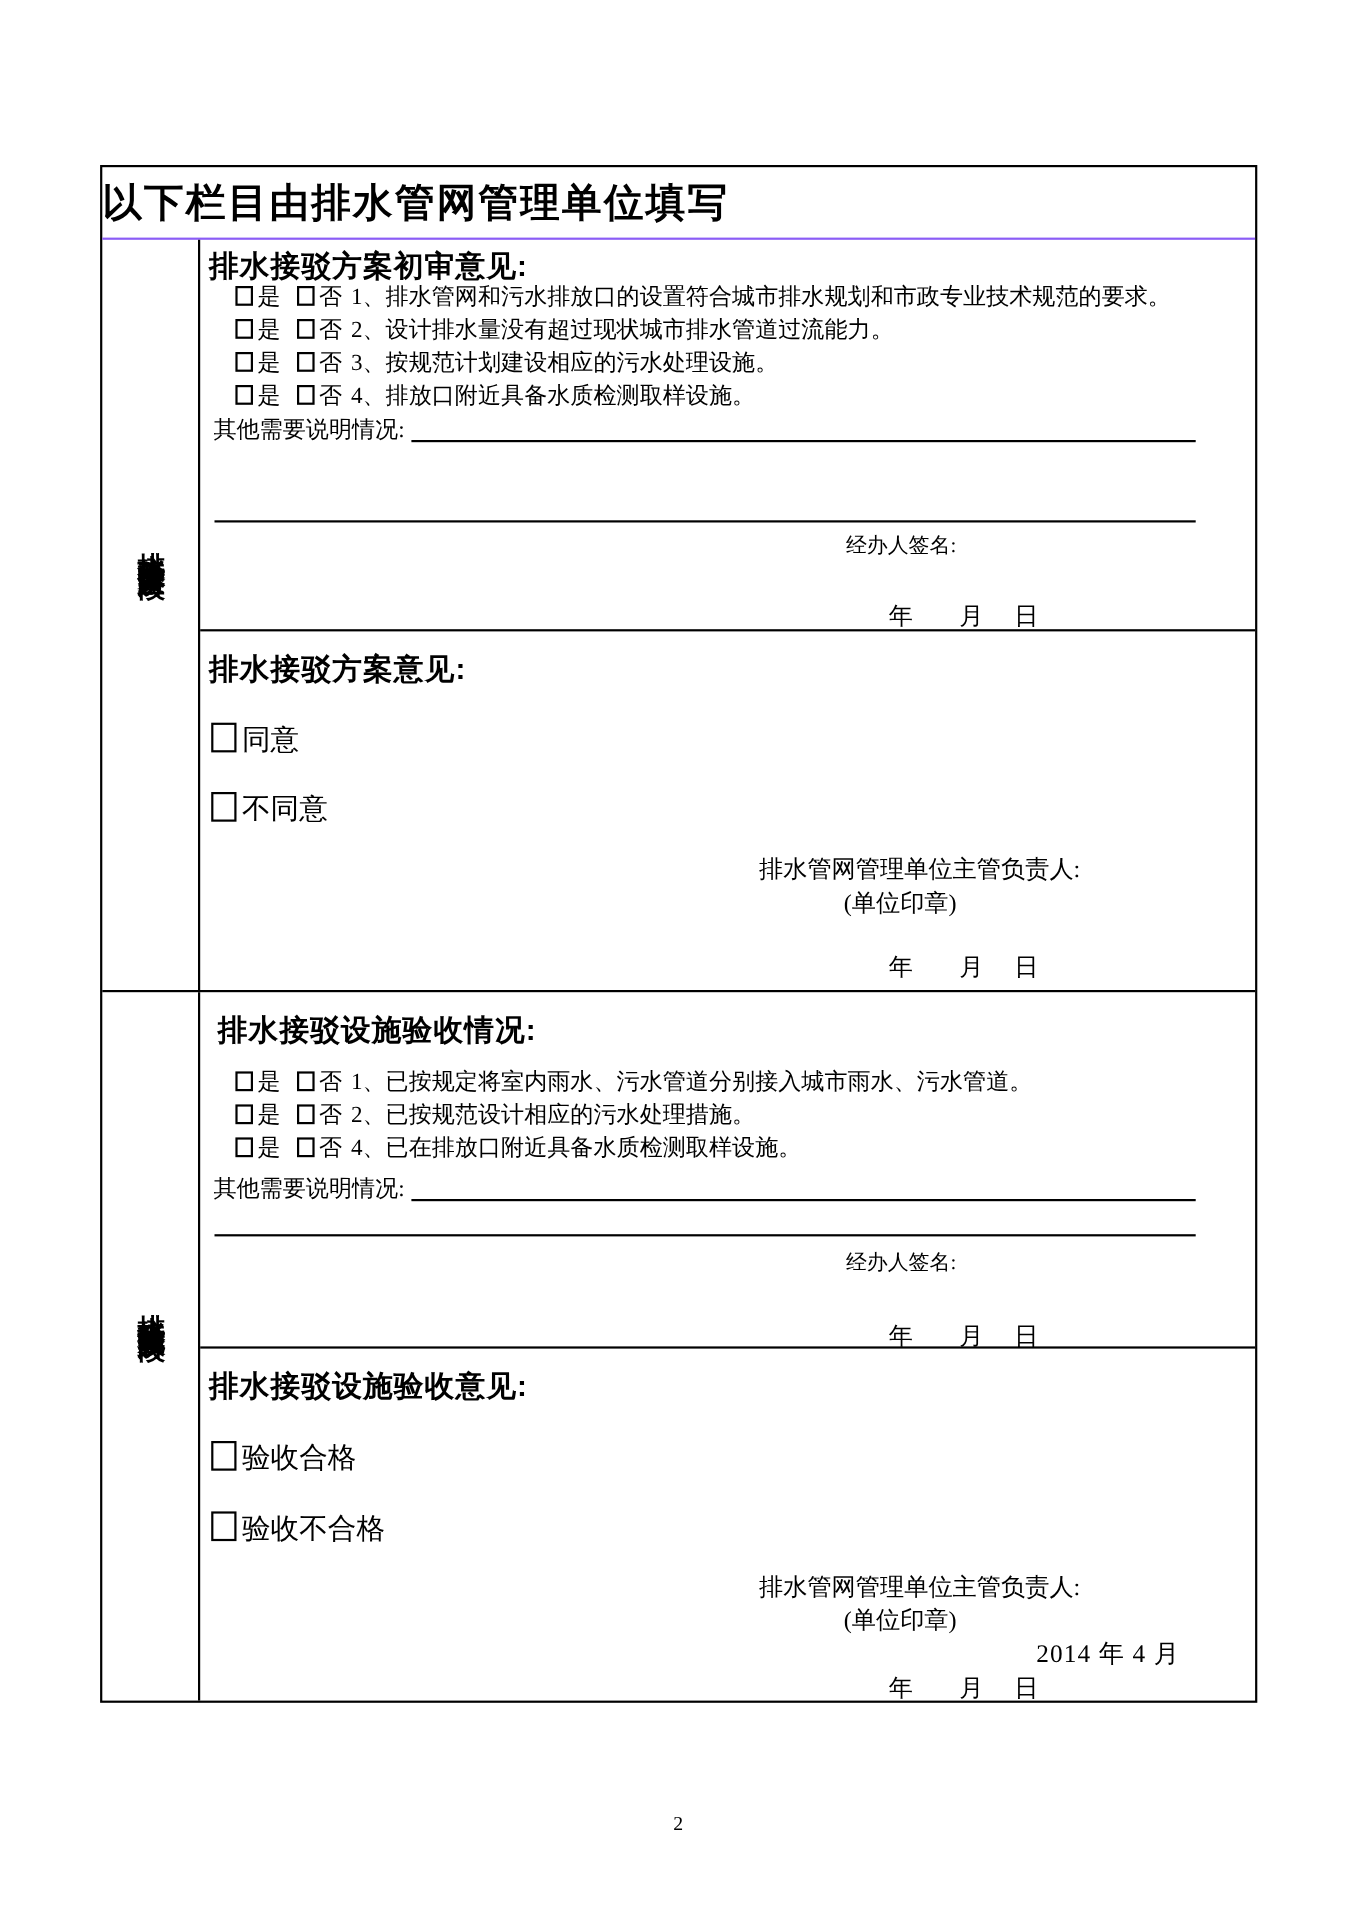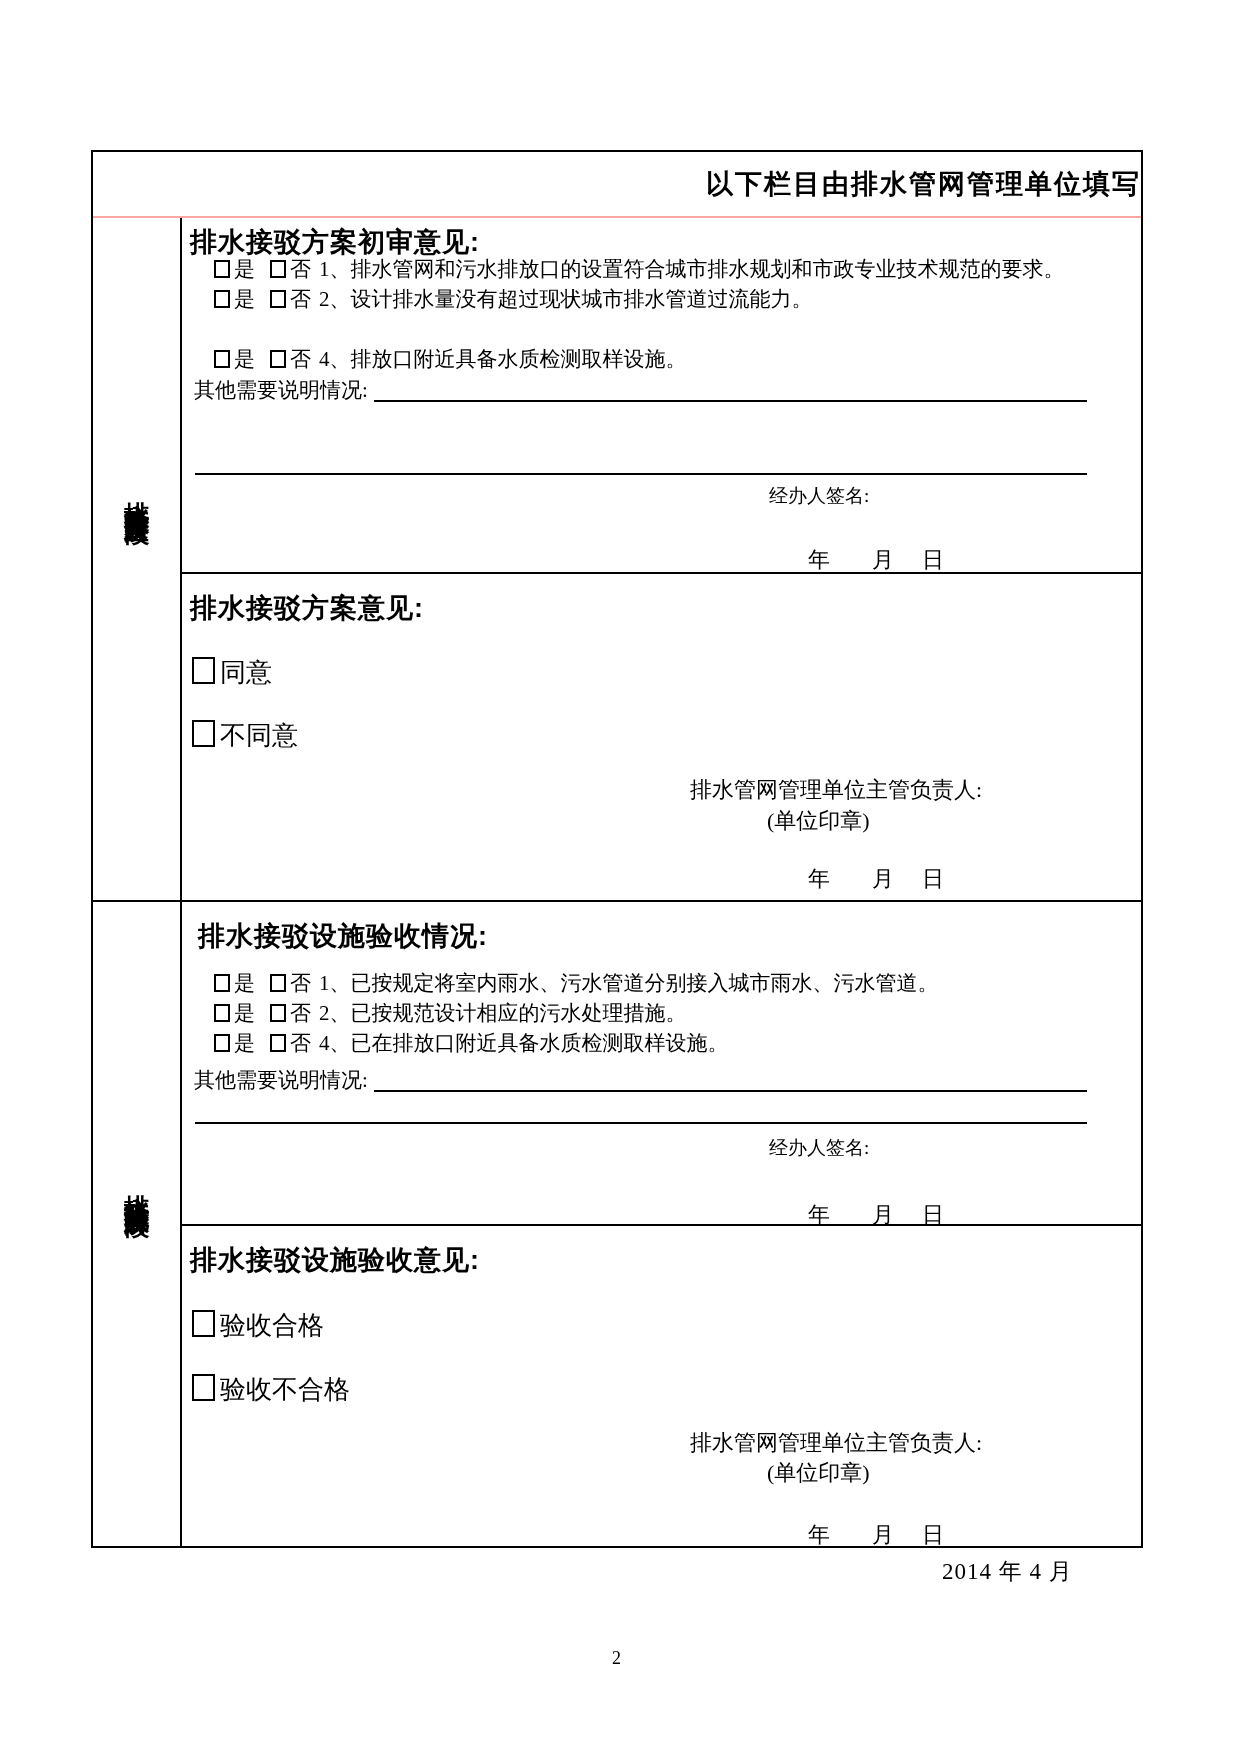--- a/index.html
+++ b/index.html
@@ -7,24 +7,24 @@
     width:1241px; height:1754px; background:#ffffff; position:relative;
     font-family:"Liberation Serif","DejaVu Serif",serif; color:#000;
     overflow:hidden;
   }
   .form-table {
     position:absolute; left:91px; top:150px; width:1052px; height:1398px;
     border:2px solid #000; box-sizing:border-box;
   }
   .header-row {
     position:absolute; left:0; right:0; top:0; height:64px;
-    border-bottom:2px solid #fca5a5;
-    display:flex; align-items:center; justify-content:flex-end;
+    border-bottom:2px solid #8b5cf6;
+    display:flex; align-items:center; justify-content:flex-start;
     font-family:"Liberation Sans","DejaVu Sans",sans-serif;
-    font-weight:bold; font-size:27px; letter-spacing:2px;
+    font-weight:bold; font-size:36px; letter-spacing:2px;
   }
   .side-col {
     position:absolute; left:0; width:87px; border-right:2px solid #000;
     display:flex; align-items:center; justify-content:center; box-sizing:content-box;
   }
   .side-col.s1 { top:66px; height:682px; }
   .side-col.s2 { top:750px; bottom:0; }
   .vertical-label {
     writing-mode:vertical-rl; text-orientation:upright;
     font-family:"Liberation Sans","DejaVu Sans",sans-serif;
@@ -67,21 +67,21 @@
     position:absolute; left:10px;
     font-family:"Liberation Sans","DejaVu Sans",sans-serif;
     font-weight:normal; font-size:26px; white-space:nowrap;
   }
   .bigbox {
     display:inline-block; width:19px; height:23px; border:2px solid #000;
     vertical-align:-3px; margin-right:5px; background:#fff;
   }
   .responsible { position:absolute; left:508px; font-size:22px; white-space:nowrap; }
   .seal { position:absolute; left:585px; font-size:22px; white-space:nowrap; }
-  .doc-date { position:absolute; left:942px; top:1556px; font-size:23px; letter-spacing:1px; }
+  .doc-date { position:absolute; left:942px; top:1488px; font-size:23px; letter-spacing:1px; }
   .page-num { position:absolute; left:612px; top:1648px; font-size:18px; }
 </style>
 </head>
 <body>
 
 <div class="form-table">
 
   <div class="header-row">
     <span>以下栏目由排水管网管理单位填写</span>
   </div>
@@ -98,20 +98,23 @@
   <div class="sub-divider d2"></div>
 
   <div class="cell c1a">
     <div class="section-title" style="top:6px">排水接驳方案初审意见:</div>
 
     <div class="cb-row" style="top:40px">
       <span class="opt yes"><span class="box"></span><span>是</span></span><span class="opt"><span class="box"></span><span>否</span></span><span class="item-text">1、排水管网和污水排放口的设置符合城市排水规划和市政专业技术规范的要求。</span>
     </div>
     <div class="cb-row" style="top:70px">
       <span class="opt yes"><span class="box"></span><span>是</span></span><span class="opt"><span class="box"></span><span>否</span></span><span class="item-text">2、设计排水量没有超过现状城市排水管道过流能力。</span>
+    </div>
+    <div class="cb-row" style="top:100px">
+      <span class="opt yes"><span class="box"></span><span>是</span></span><span class="opt"><span class="box"></span><span>否</span></span><span class="item-text">3、按规范计划建设相应的污水处理设施。</span>
     </div>
     <div class="cb-row" style="top:130px">
       <span class="opt yes"><span class="box"></span><span>是</span></span><span class="opt"><span class="box"></span><span>否</span></span><span class="item-text">4、排放口附近具备水质检测取样设施。</span>
     </div>
 
     <div class="other-row" style="top:160px">
       <span class="lbl">其他需要说明情况:</span>
       <span class="fill-line"></span>
     </div>
     <div class="full-line" style="top:255px"></div>

